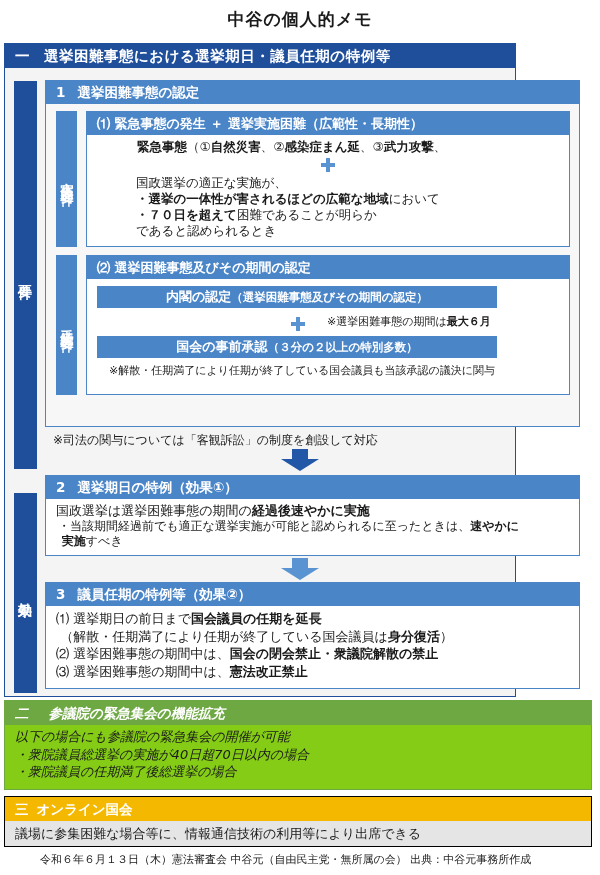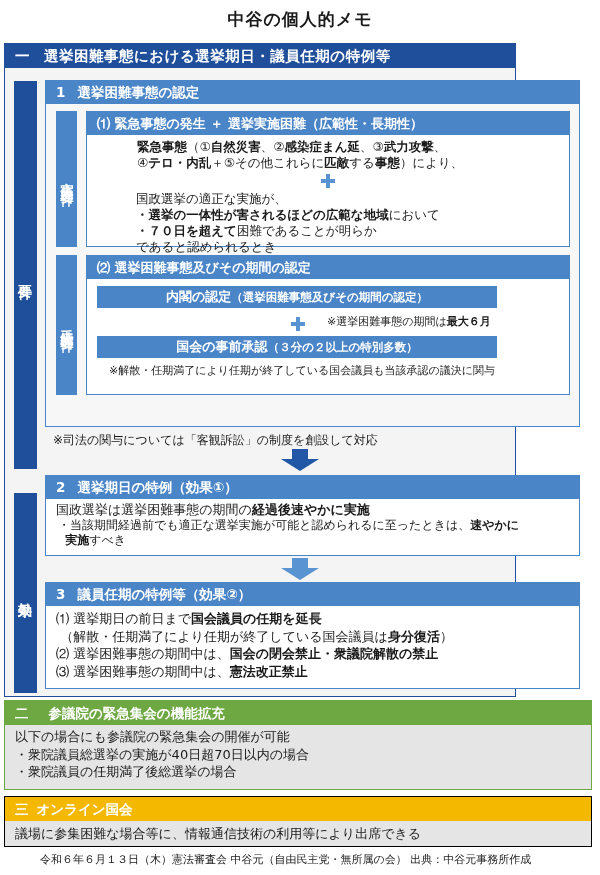--- a/index.html
+++ b/index.html
@@ -55,28 +55,28 @@
 
   .arrow-down { position: absolute; width: 38px; height: 22px; }
   .arrow-down::before { content: ""; position: absolute; left: 11px; top: 0; width: 16px; height: 10px; background: #2256a6; }
   .arrow-down::after { content: ""; position: absolute; left: 0; top: 10px; border-left: 19px solid transparent; border-right: 19px solid transparent; border-top: 12px solid #2256a6; }
   .arrow-light::before { background: #5a93d1; }
   .arrow-light::after { border-top-color: #5a93d1; }
   .arr1 { left: 276px; top: 405px; }
   .arr2 { left: 276px; top: 514px; }
 
   .blk2 { left: 40px; top: 431px; width: 535px; height: 81px; }
-  .blk2 .body { padding: 4px 10px; font-size: 13px; line-height: 16px; font-family: Liberation Mono, monospace; }
+  .blk2 .body { padding: 4px 10px; font-size: 13px; line-height: 16px; }
   .blk2 .body .bl { font-size: 12px; padding-left: 2px; line-height: 15px; }
 
   .blk3 { left: 40px; top: 538px; width: 535px; height: 107px; }
   .blk3 .body { padding: 4px 10px; font-size: 13px; line-height: 17.5px; }
 
   
-  .sec2 { position: absolute; left: 4px; top: 700px; width: 588px; height: 90px; border: 1px solid #6ea843; background: #e5e5e5; }
+  .sec2 { position: absolute; left: 4px; top: 700px; width: 588px; height: 90px; border: 1px solid #6ea843; background: #84cc16; font-style: italic; }
   .sec2-head { height: 24px; background: #6ea843; color: #fff; font-weight: bold; font-size: 13.5px; line-height: 24px; padding-left: 10px; }
   .sec2-head .num { margin-right: 20px; }
   .sec2 .body { padding: 3px 10px; font-size: 13px; line-height: 17.5px; }
 
   
   .sec3 { position: absolute; left: 4px; top: 796px; width: 588px; height: 51px; border: 1px solid #000000; background: #e5e5e5; }
   .sec3-head { height: 24px; background: #f5b800; color: #fff; font-weight: bold; font-size: 13.5px; line-height: 24px; padding-left: 10px; }
   .sec3-head .num { margin-right: 8px; }
   .sec3 .body { padding: 3px 10px; font-size: 13px; line-height: 20px; }
 
@@ -100,21 +100,20 @@
       <span class="n">1</span><span>選挙困難事態の認定</span>
     </div>
 
     <div class="subv subv-a">実体的要件</div>
     <div class="subv subv-b">手続的要件</div>
 
     <div class="box sub1">
       <div class="bar">⑴ 緊急事態の発生 ＋ 選挙実施困難（広範性・長期性）</div>
       <div class="body">
         <div><b>緊急事態</b><span>（①</span><b>自然災害</b><span>、②</span><b>感染症まん延</b><span>、③</span><b>武力攻撃</b><span>、</span></div>
-        <div><span>④</span><b>テロ・内乱</b><span>＋⑤その他これらに</span><b>匹敵</b><span>する</span><b>事態</b><span>）により、</span></div>
       </div>
       <div class="plus"></div>
       <div class="body2">
         <div>国政選挙の適正な実施が、</div>
         <div><b>・選挙の一体性が害されるほどの広範な地域</b><span>において</span></div>
         <div><b>・７０日を超えて</b><span>困難であることが明らか</span></div>
         <div>であると認められるとき</div>
       </div>
     </div>
 

